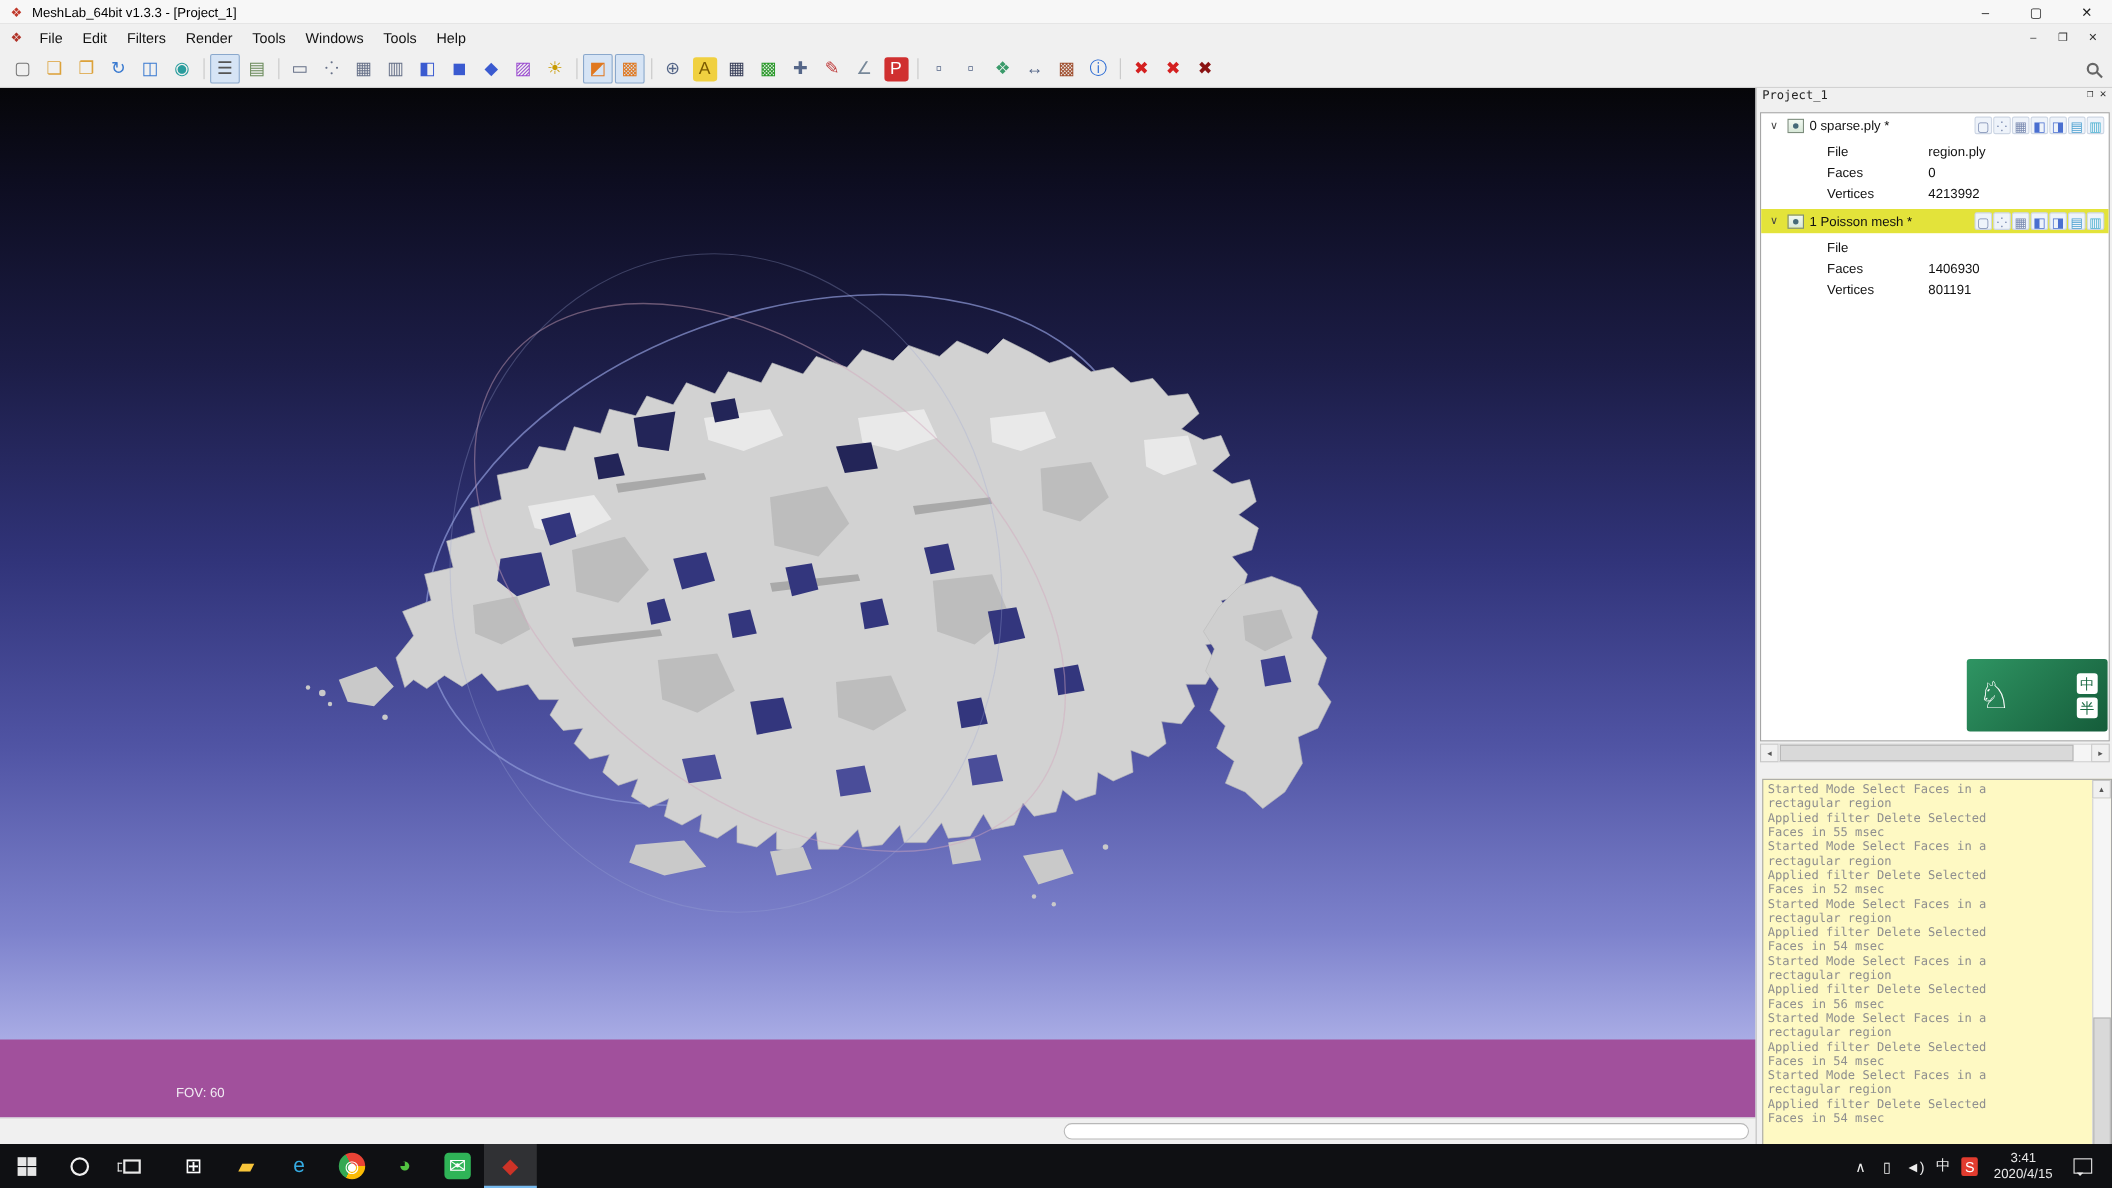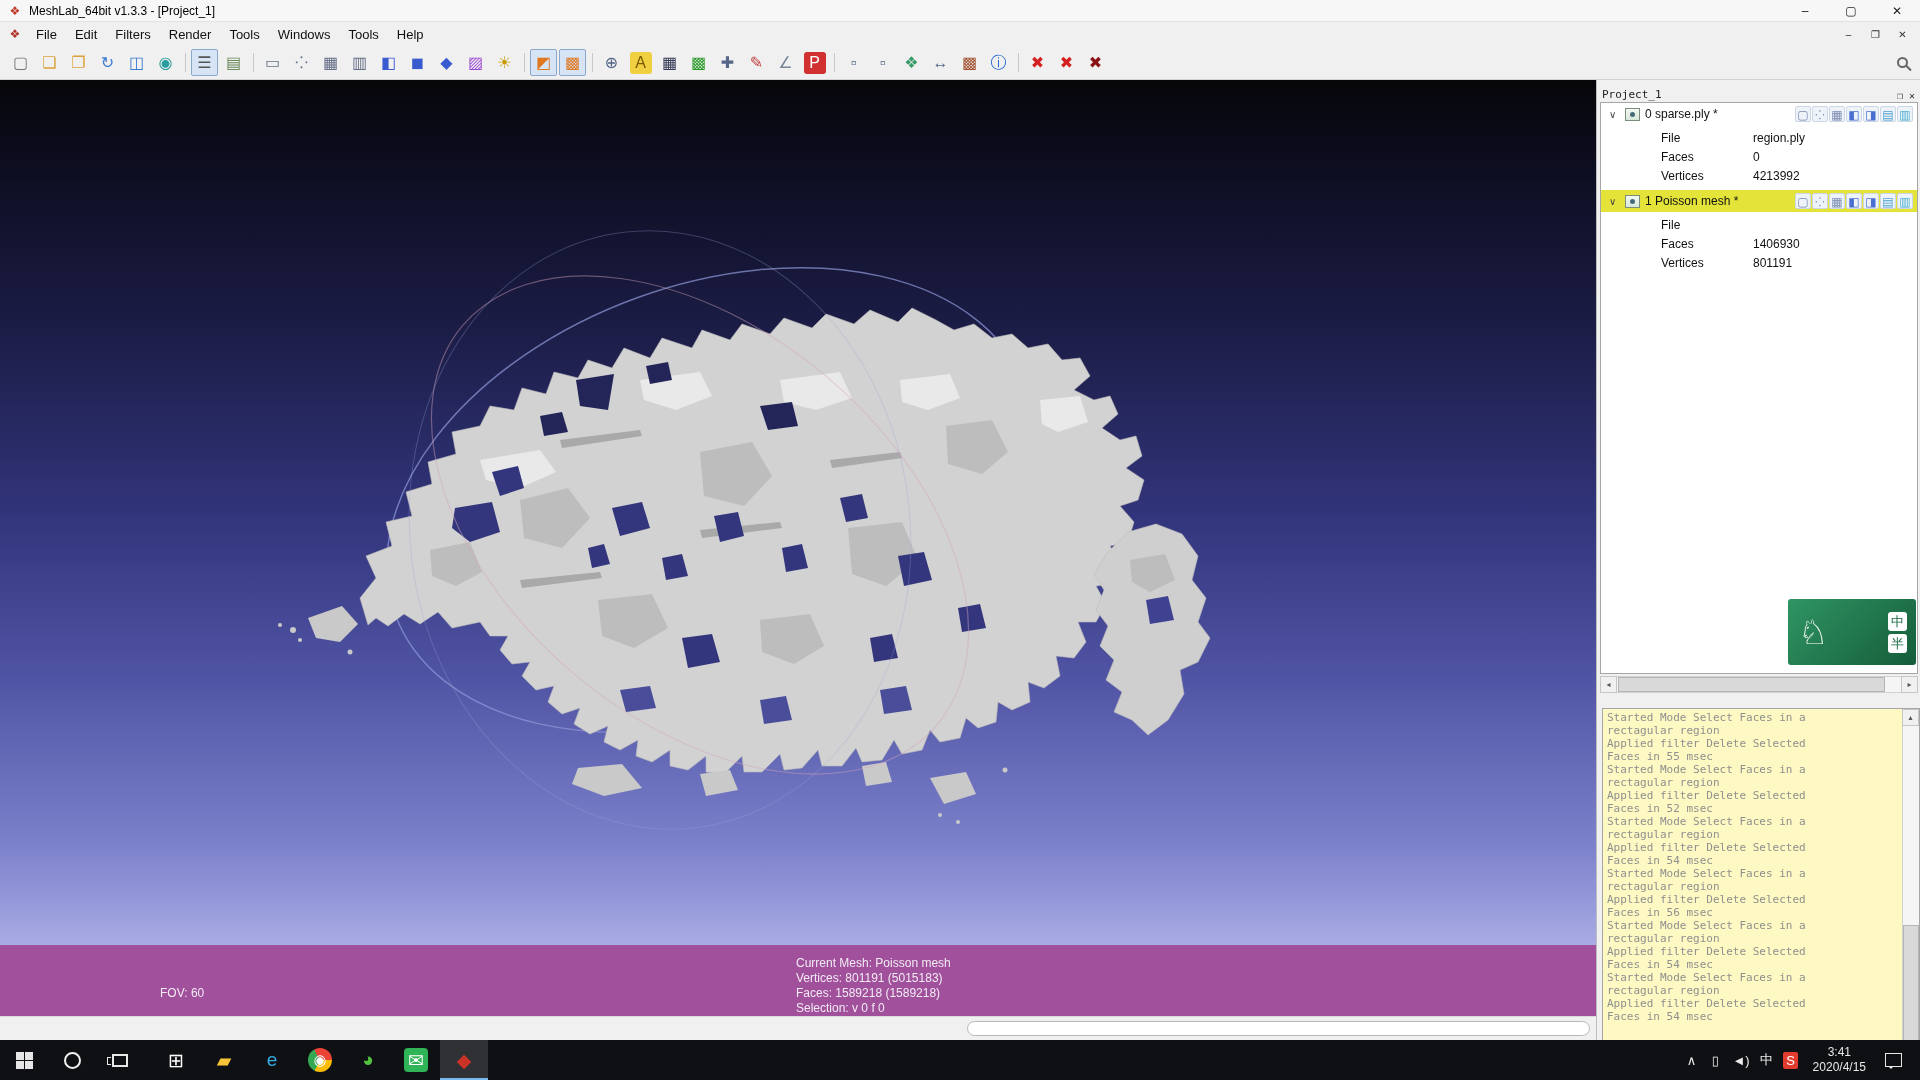--- a/index.html
+++ b/index.html
@@ -40,21 +40,21 @@
   .hud { position:absolute; left:0; bottom:0; width:100%; height:71px; color:#f1ebf3; font-size:12px; overflow:hidden; }
   .hud-left { position:absolute; left:160px; top:11px; line-height:15px; white-space:pre; }
   .hud-center { position:absolute; left:796px; top:11px; line-height:15px; }
 
   
   .statusstrip { position:absolute; left:0; top:1016px; width:1596px; height:24px; background:#f0f0f0; border-top:1px solid #dadada; }
   .status-pill { position:absolute; left:967px; top:4px; width:623px; height:15px; background:#fff; border:1px solid #b8b8b8; border-radius:8px; }
 
   
   .rpanel { position:absolute; left:1596px; top:80px; width:324px; height:960px; background:#f0f0f0; border-left:1px solid #bdbdbd; }
-  .rp-header { height:21px; display:flex; align-items:flex-end; padding:0 5px; font-family:"DejaVu Sans Mono",monospace; font-size:11px; color:#222; }
+  .rp-header { height:21px; display:flex; align-items:flex-start; padding:0 5px; font-family:"DejaVu Sans Mono",monospace; font-size:11px; color:#222; }
   .rp-header-icons { margin-left:auto; display:flex; gap:6px; }
   .rp-hicon { font-size:10px; color:#333; }
   .layers-box { position:absolute; left:3px; top:22px; width:318px; height:572px; background:#fff; border:1px solid #a6a6a6; overflow:hidden; }
   .layer-row { height:22px; display:flex; align-items:center; padding-left:8px; font-size:12px; }
   .layer-block.selected .layer-row { background:#e3e33a; }
   .chev { width:15px; color:#444; font-size:10px; }
   .eye-box { width:15px; height:13px; border:1px solid #7d8d7d; background:linear-gradient(#f2f9f2,#d8e8d8); margin:0 5px 0 1px; position:relative; flex:0 0 auto; }
   .eye-box::after { content:""; position:absolute; left:4px; top:3px; width:5px; height:5px; border-radius:50%; background:#456a78; }
   .lname { white-space:nowrap; }
   .mini-icons { margin-left:auto; display:flex; gap:1px; padding-right:4px; }
@@ -345,26 +345,20 @@
         <ellipse cx="700" cy="445" rx="310" ry="195" transform="rotate(40 700 445)" fill="none" stroke="#d2a6bd" stroke-width="1.2" opacity="0.45"></ellipse>
         <ellipse cx="660" cy="450" rx="300" ry="250" transform="rotate(83 660 450)" fill="none" stroke="#9aa4d4" stroke-width="1" opacity="0.3"></ellipse>
       </g>
     </svg>
 
     <div class="hud" style="background: rgb(161, 80, 156);">
       <div class="hud-left">
         <div>FOV: 60</div>
         
       </div>
-      <div class="hud-center">
-        <div>Current Mesh: Poisson mesh</div>
-        <div>Vertices: 801191 (5015183)</div>
-        <div>Faces: 1589218 (1589218)</div>
-        <div>Selection: v 0 f 0</div>
-      </div>
     </div>
   </div>
 
   <div class="statusstrip">
     <div class="status-pill"></div>
   </div>
 
   <div class="rpanel">
     <div class="rp-header">
       <span>Project_1</span>

